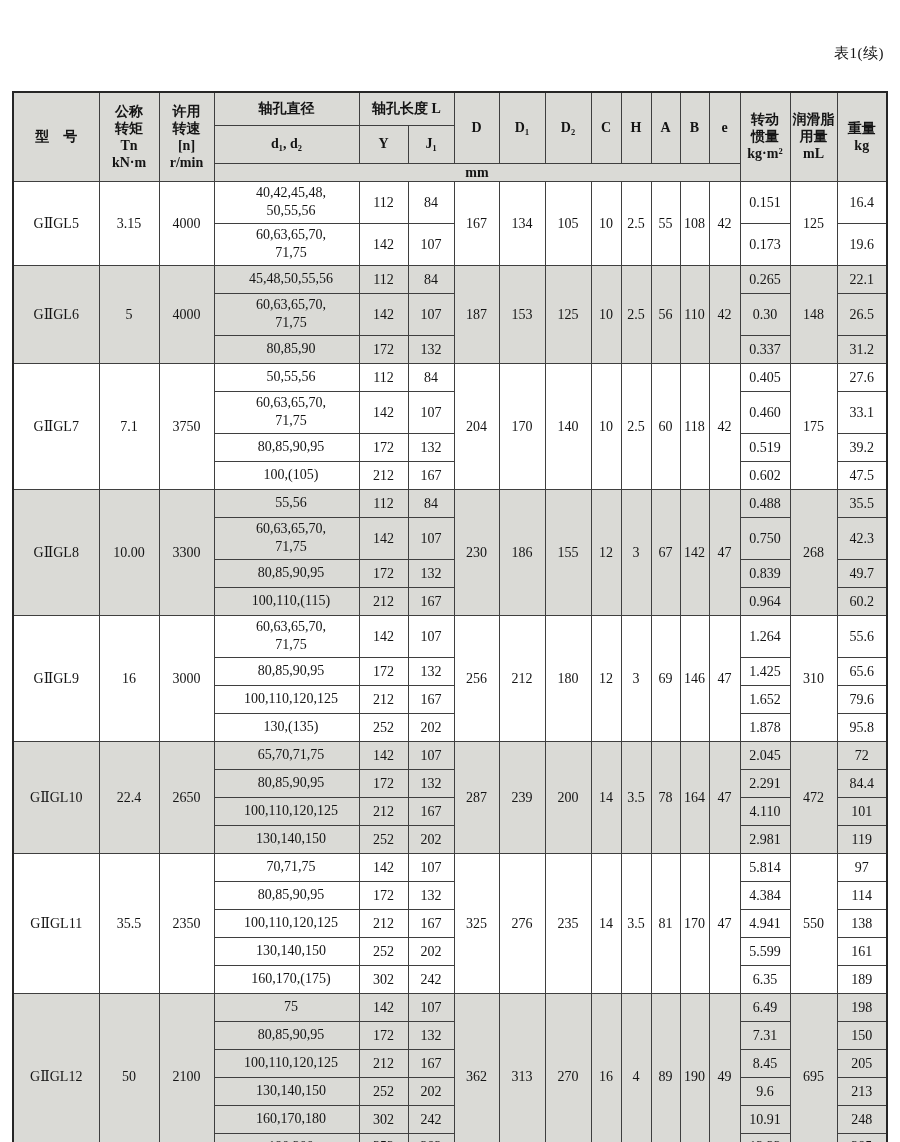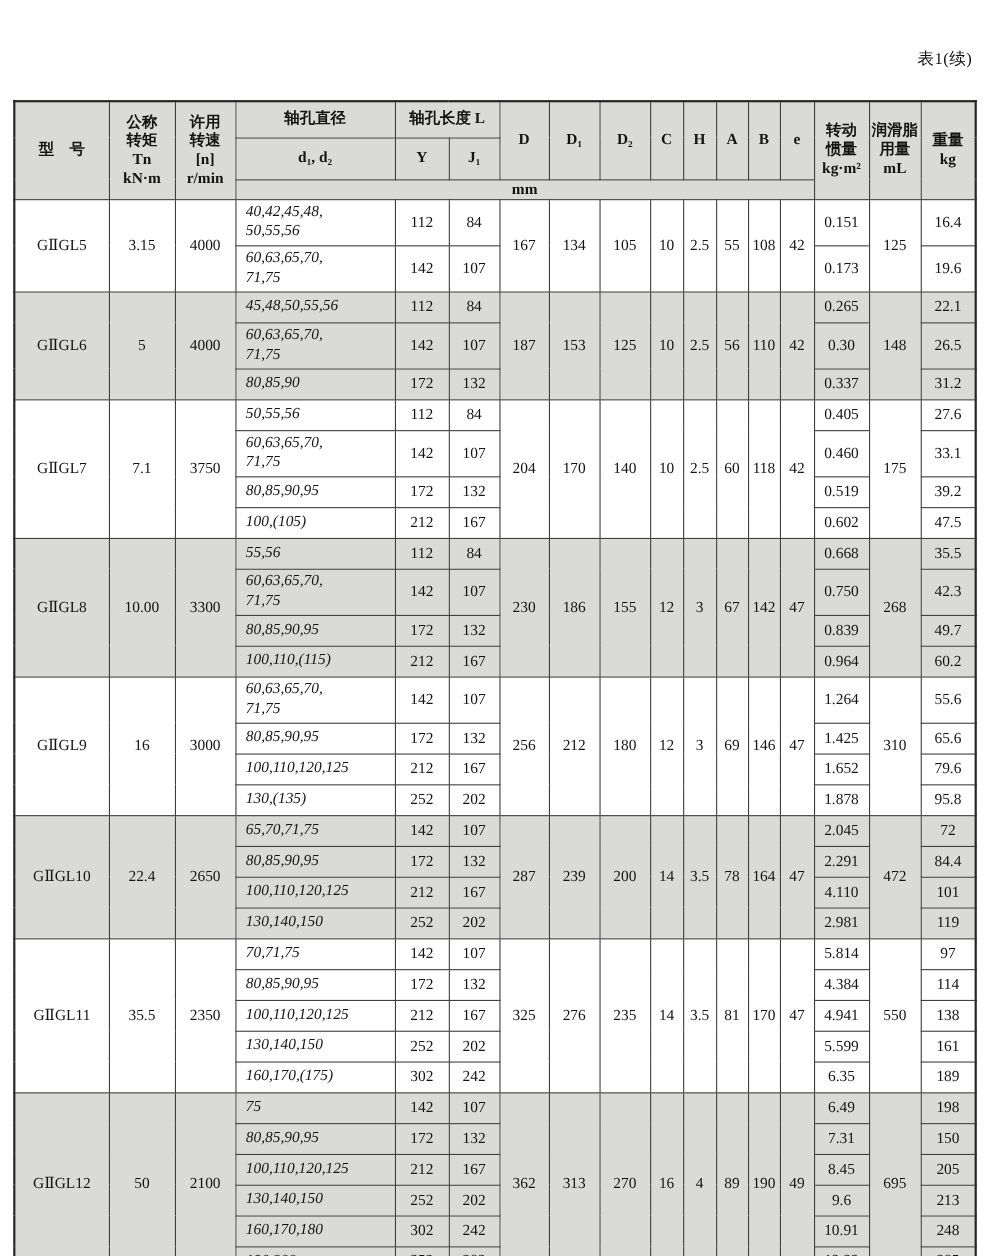--- a/index.html
+++ b/index.html
@@ -31,22 +31,22 @@
     font-weight:bold;
     white-space:pre-line;
   }
   .hr1{height:33px}
   .hr2{height:38px}
   .hr3{height:18px}
   .spec tbody tr{height:28px;background:#ffffff;}
   .spec tbody tr.tall{height:42px;}
   .spec tbody tr.shade td{background:var(--shade,#dadad6);}
   .spec td.bores{
-    text-align:left;padding-left:9px;
-    white-space:pre-line;line-height:1.3;font-style:italic;
+    text-align:center;padding-left:9px;
+    white-space:pre-line;line-height:1.3;
   }
 </style>
 </head>
 <body>
 
 <div class="page">
 
   <div class="page-label">表1(续)</div>
 
   <table class="spec">
@@ -220,21 +220,21 @@
           <td>112</td>
           <td>84</td>
           <td rowspan="4">230</td>
           <td rowspan="4">186</td>
           <td rowspan="4">155</td>
           <td rowspan="4">12</td>
           <td rowspan="4">3</td>
           <td rowspan="4">67</td>
           <td rowspan="4">142</td>
           <td rowspan="4">47</td>
-          <td>0.668</td>
+          <td>0.488</td>
           <td rowspan="4">268</td>
           <td>35.5</td>
         </tr>
         <tr class="shade tall">
           <td class="bores">60,63,65,70,
 71,75</td>
           <td>142</td>
           <td>107</td>
           <td>0.750</td>
           <td>42.3</td>

